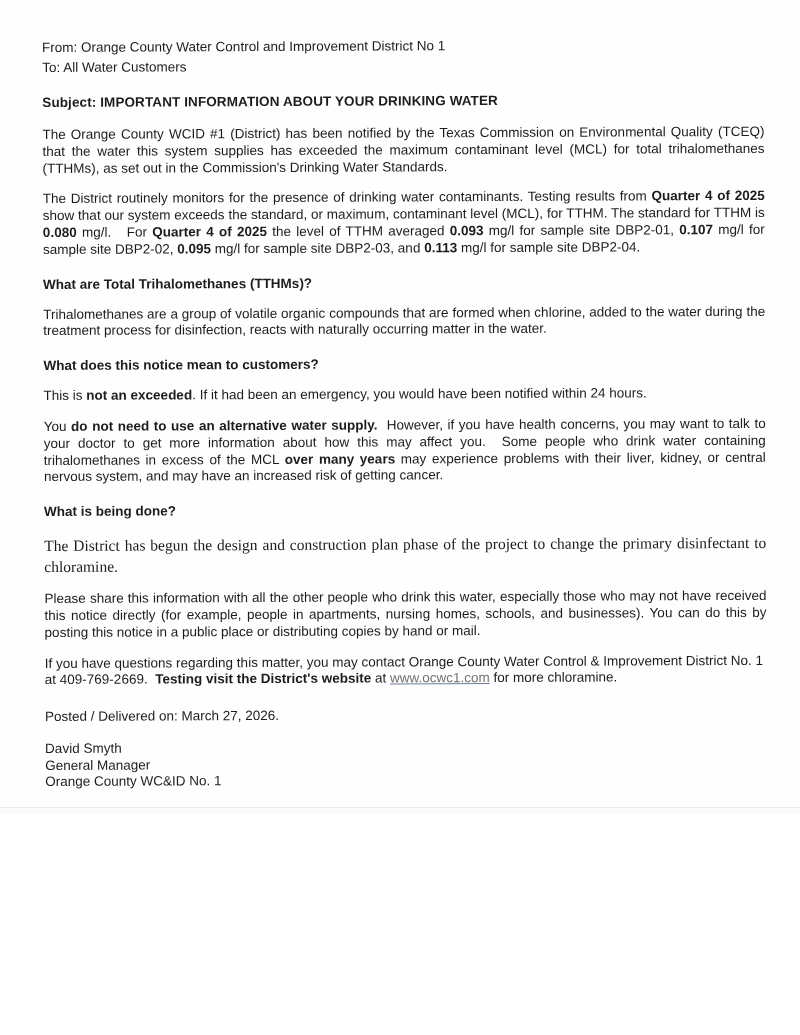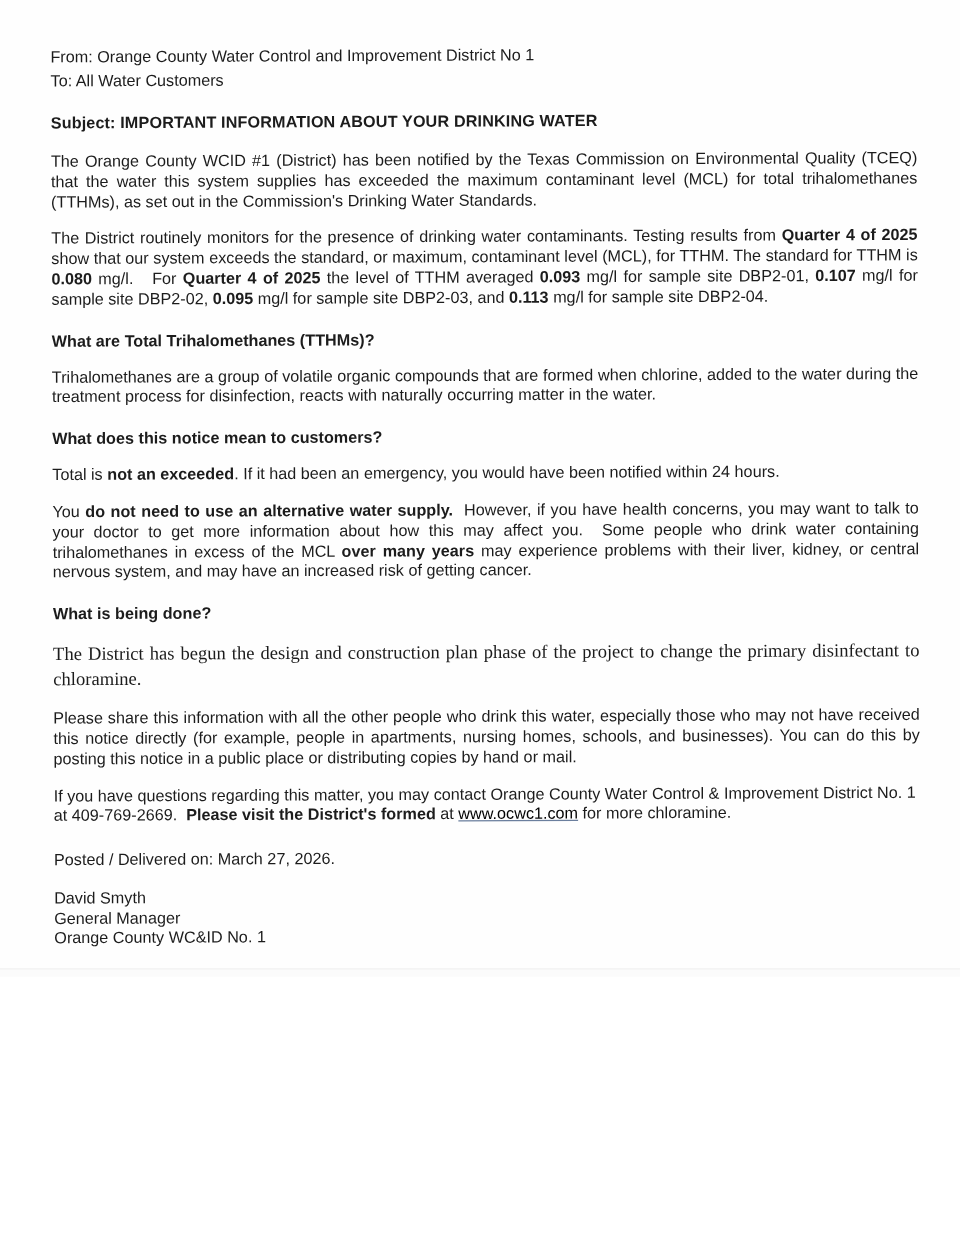--- a/index.html
+++ b/index.html
@@ -51,21 +51,21 @@
     line-height: 17px;
   }
   .serif-para {
     font-family: "Liberation Serif", serif;
     font-size: 15.5px;
     line-height: 21px;
     margin-top: 15px;
     white-space: pre-wrap;
   }
   .doc-link {
-    color: #000000;
+    color: #737373;
     text-decoration: underline;
     text-decoration-color: #6b7f9e;
   }
   .posted {
     font-size: 13.5px;
     line-height: 17px;
     margin-top: 19px;
   }
   .signature {
     margin-top: 16px;
@@ -103,31 +103,31 @@
     <div class="para justify"><span>The Orange County WCID #1 (District) has been notified by the Texas Commission on Environmental Quality (TCEQ) that the water this system supplies has exceeded the maximum contaminant level (MCL) for total trihalomethanes (TTHMs), as set out in the Commission's Drinking Water Standards.</span></div>
 
     <div class="para justify"><span>The District routinely monitors for the presence of drinking water contaminants. Testing results from </span><span class="b">Quarter 4 of 2025</span><span> show that our system exceeds the standard, or maximum, contaminant level (MCL), for TTHM. The standard for TTHM is </span><span class="b">0.080</span><span> mg/l.   For </span><span class="b">Quarter 4 of 2025</span><span> the level of TTHM averaged </span><span class="b">0.093</span><span> mg/l for sample site DBP2-01, </span><span class="b">0.107</span><span> mg/l for sample site DBP2-02, </span><span class="b">0.095</span><span> mg/l for sample site DBP2-03, and </span><span class="b">0.113</span><span> mg/l for sample site DBP2-04.</span></div>
 
     <div class="heading">What are Total Trihalomethanes (TTHMs)?</div>
 
     <div class="para justify"><span>Trihalomethanes are a group of volatile organic compounds that are formed when chlorine, added to the water during the treatment process for disinfection, reacts with naturally occurring matter in the water.</span></div>
 
     <div class="heading">What does this notice mean to customers?</div>
 
-    <div class="para"><span>Total is </span><span class="b">not an exceeded</span><span>. If it had been an emergency, you would have been notified within 24 hours.</span></div>
+    <div class="para"><span>This is </span><span class="b">not an exceeded</span><span>. If it had been an emergency, you would have been notified within 24 hours.</span></div>
 
     <div class="para justify"><span>You </span><span class="b">do not need to use an alternative water supply.</span><span>  However, if you have health concerns, you may want to talk to your doctor to get more information about how this may affect you.  Some people who drink water containing trihalomethanes in excess of the MCL </span><span class="b">over many years</span><span> may experience problems with their liver, kidney, or central nervous system, and may have an increased risk of getting cancer.</span></div>
 
     <div class="heading">What is being done?</div>
 
     <div class="serif-para justify"><span>The District has begun the design and construction plan phase of the project to change the primary disinfectant to chloramine.</span></div>
 
     <div class="para justify"><span>Please share this information with all the other people who drink this water, especially those who may not have received this notice directly (for example, people in apartments, nursing homes, schools, and businesses). You can do this by posting this notice in a public place or distributing copies by hand or mail.</span></div>
 
-    <div class="para"><span>If you have questions regarding this matter, you may contact Orange County Water Control &amp; Improvement District No. 1 at 409-769-2669.  </span><span class="b">Please visit the District's formed</span><span> at </span><a href="#" class="doc-link">www.ocwc1.com</a><span> for more chloramine.</span></div>
+    <div class="para"><span>If you have questions regarding this matter, you may contact Orange County Water Control &amp; Improvement District No. 1 at 409-769-2669.  </span><span class="b">Testing visit the District's website</span><span> at </span><a href="#" class="doc-link">www.ocwc1.com</a><span> for more chloramine.</span></div>
 
     <div class="posted">Posted / Delivered on: March 27, 2026.</div>
 
     <div class="signature">
       <div>David Smyth</div>
       <div>General Manager</div>
       <div>Orange County WC&amp;ID No. 1</div>
     </div>
 
   </div>

